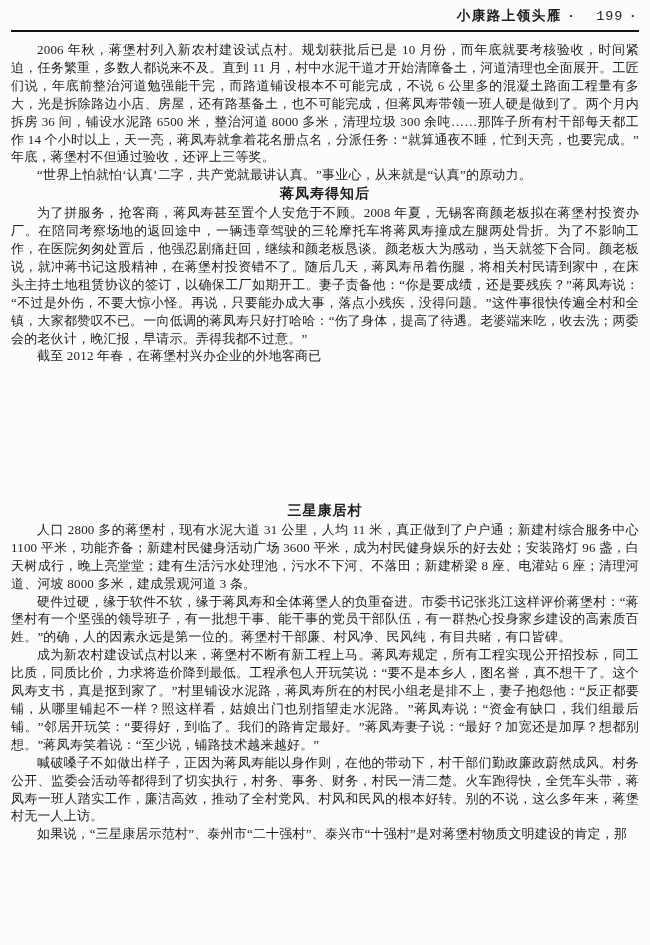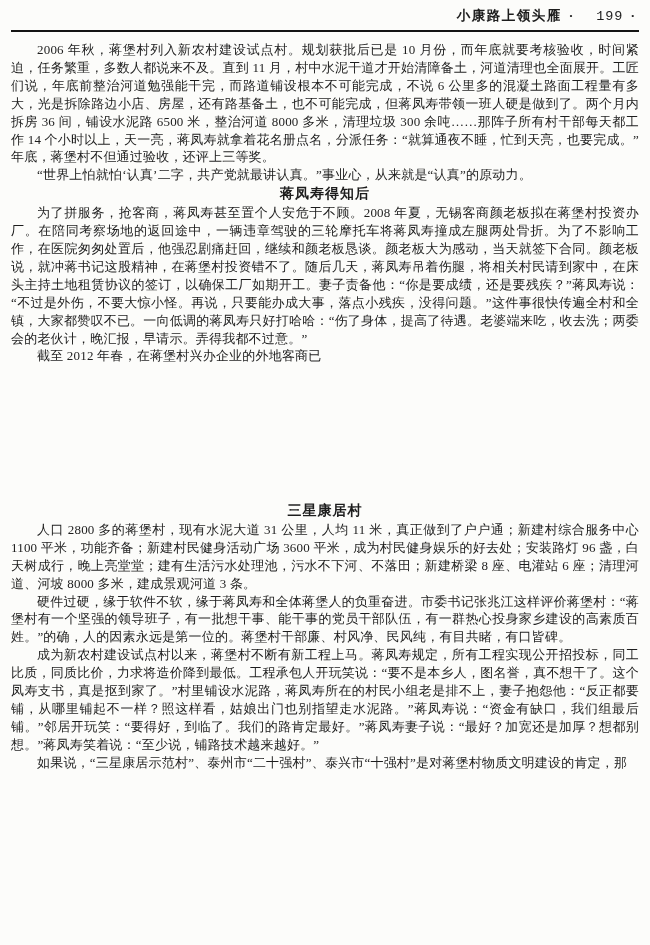--- a/index.html
+++ b/index.html
@@ -94,16 +94,17 @@
         <p class="paragraph indent">“世界上怕就怕‘认真’二字，共产党就最讲认真。”事业心，从来就是“认真”的原动力。</p>
         <h3 class="heading">蒋凤寿得知后</h3>
         <p class="paragraph indent">为了拼服务，抢客商，蒋凤寿甚至置个人安危于不顾。2008 年夏，无锡客商颜老板拟在蒋堡村投资办厂。在陪同考察场地的返回途中，一辆违章驾驶的三轮摩托车将蒋凤寿撞成左腿两处骨折。为了不影响工作，在医院匆匆处置后，他强忍剧痛赶回，继续和颜老板恳谈。颜老板大为感动，当天就签下合同。颜老板说，就冲蒋书记这股精神，在蒋堡村投资错不了。随后几天，蒋凤寿吊着伤腿，将相关村民请到家中，在床头主持土地租赁协议的签订，以确保工厂如期开工。妻子责备他：“你是要成绩，还是要残疾？”蒋凤寿说：“不过是外伤，不要大惊小怪。再说，只要能办成大事，落点小残疾，没得问题。”这件事很快传遍全村和全镇，大家都赞叹不已。一向低调的蒋凤寿只好打哈哈：“伤了身体，提高了待遇。老婆端来吃，收去洗；两委会的老伙计，晚汇报，早请示。弄得我都不过意。”</p>
         <p class="paragraph indent">截至 2012 年春，在蒋堡村兴办企业的外地客商已</p>
       </section>
     <section class="col" id="col-right">
         <h3 class="heading">三星康居村</h3>
         <p class="paragraph indent">人口 2800 多的蒋堡村，现有水泥大道 31 公里，人均 11 米，真正做到了户户通；新建村综合服务中心 1100 平米，功能齐备；新建村民健身活动广场 3600 平米，成为村民健身娱乐的好去处；安装路灯 96 盏，白天树成行，晚上亮堂堂；建有生活污水处理池，污水不下河、不落田；新建桥梁 8 座、电灌站 6 座；清理河道、河坡 8000 多米，建成景观河道 3 条。</p>
         <p class="paragraph indent">硬件过硬，缘于软件不软，缘于蒋凤寿和全体蒋堡人的负重奋进。市委书记张兆江这样评价蒋堡村：“蒋堡村有一个坚强的领导班子，有一批想干事、能干事的党员干部队伍，有一群热心投身家乡建设的高素质百姓。”的确，人的因素永远是第一位的。蒋堡村干部廉、村风净、民风纯，有目共睹，有口皆碑。</p>
         <p class="paragraph indent">成为新农村建设试点村以来，蒋堡村不断有新工程上马。蒋凤寿规定，所有工程实现公开招投标，同工比质，同质比价，力求将造价降到最低。工程承包人开玩笑说：“要不是本乡人，图名誉，真不想干了。这个凤寿支书，真是抠到家了。”村里铺设水泥路，蒋凤寿所在的村民小组老是排不上，妻子抱怨他：“反正都要铺，从哪里铺起不一样？照这样看，姑娘出门也别指望走水泥路。”蒋凤寿说：“资金有缺口，我们组最后铺。”邻居开玩笑：“要得好，到临了。我们的路肯定最好。”蒋凤寿妻子说：“最好？加宽还是加厚？想都别想。”蒋凤寿笑着说：“至少说，铺路技术越来越好。”</p>
+        <p class="paragraph indent">喊破嗓子不如做出样子，正因为蒋凤寿能以身作则，在他的带动下，村干部们勤政廉政蔚然成风。村务公开、监委会活动等都得到了切实执行，村务、事务、财务，村民一清二楚。火车跑得快，全凭车头带，蒋凤寿一班人踏实工作，廉洁高效，推动了全村党风、村风和民风的根本好转。别的不说，这么多年来，蒋堡村无一人上访。</p>
         <p class="paragraph indent">如果说，“三星康居示范村”、泰州市“二十强村”、泰兴市“十强村”是对蒋堡村物质文明建设的肯定，那</p>
       </section>
   </main>
 </div>
 
 </body></html>

